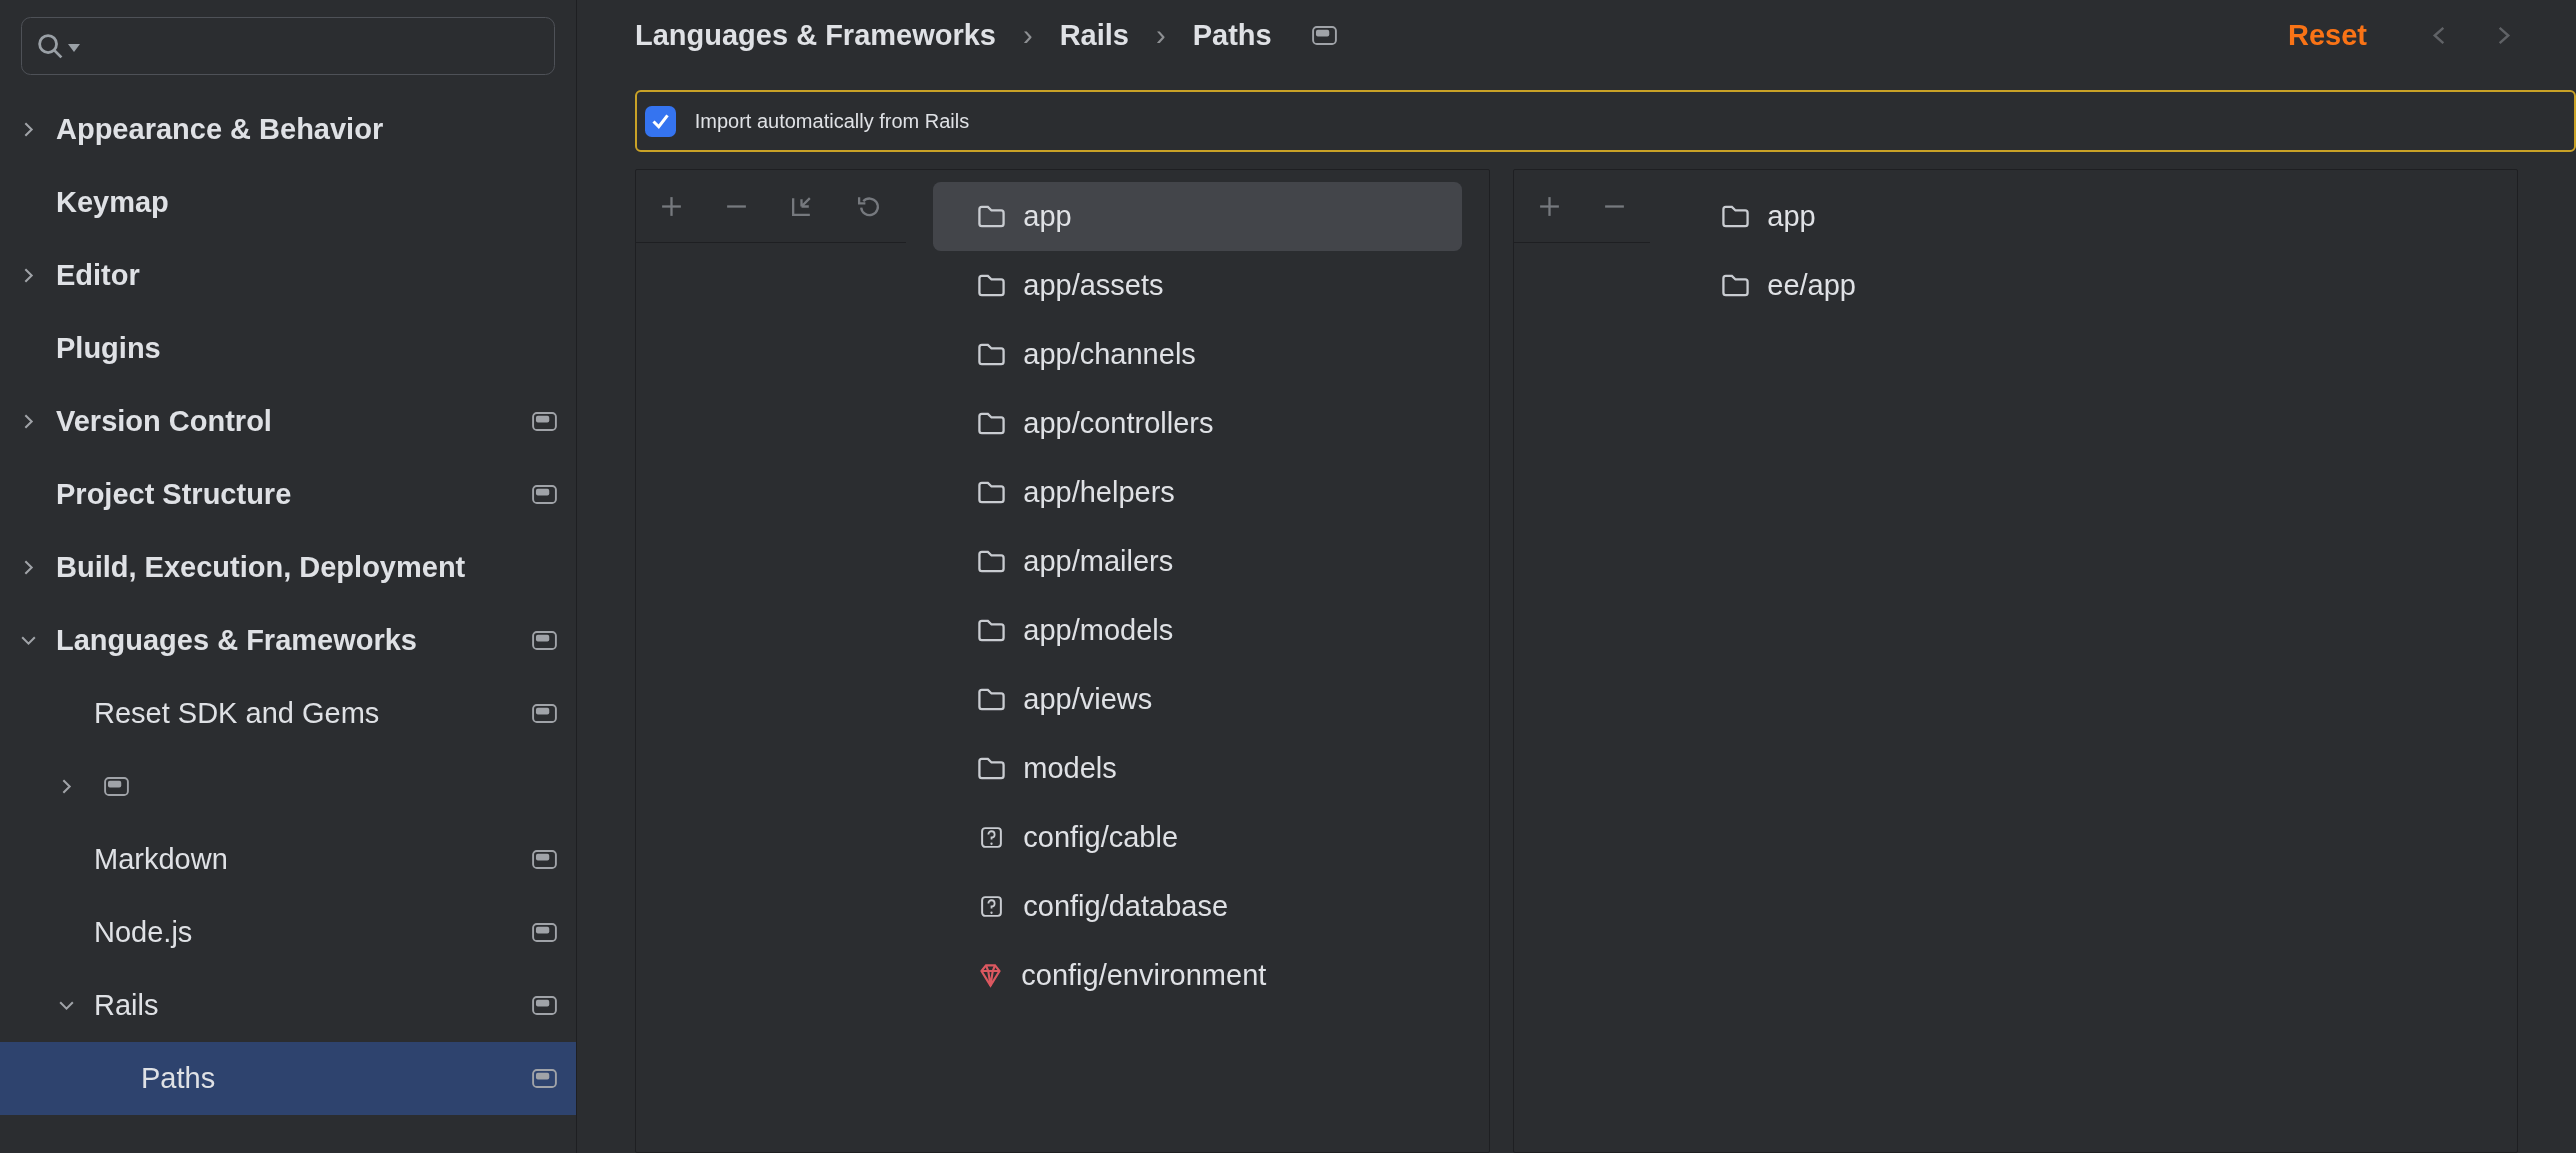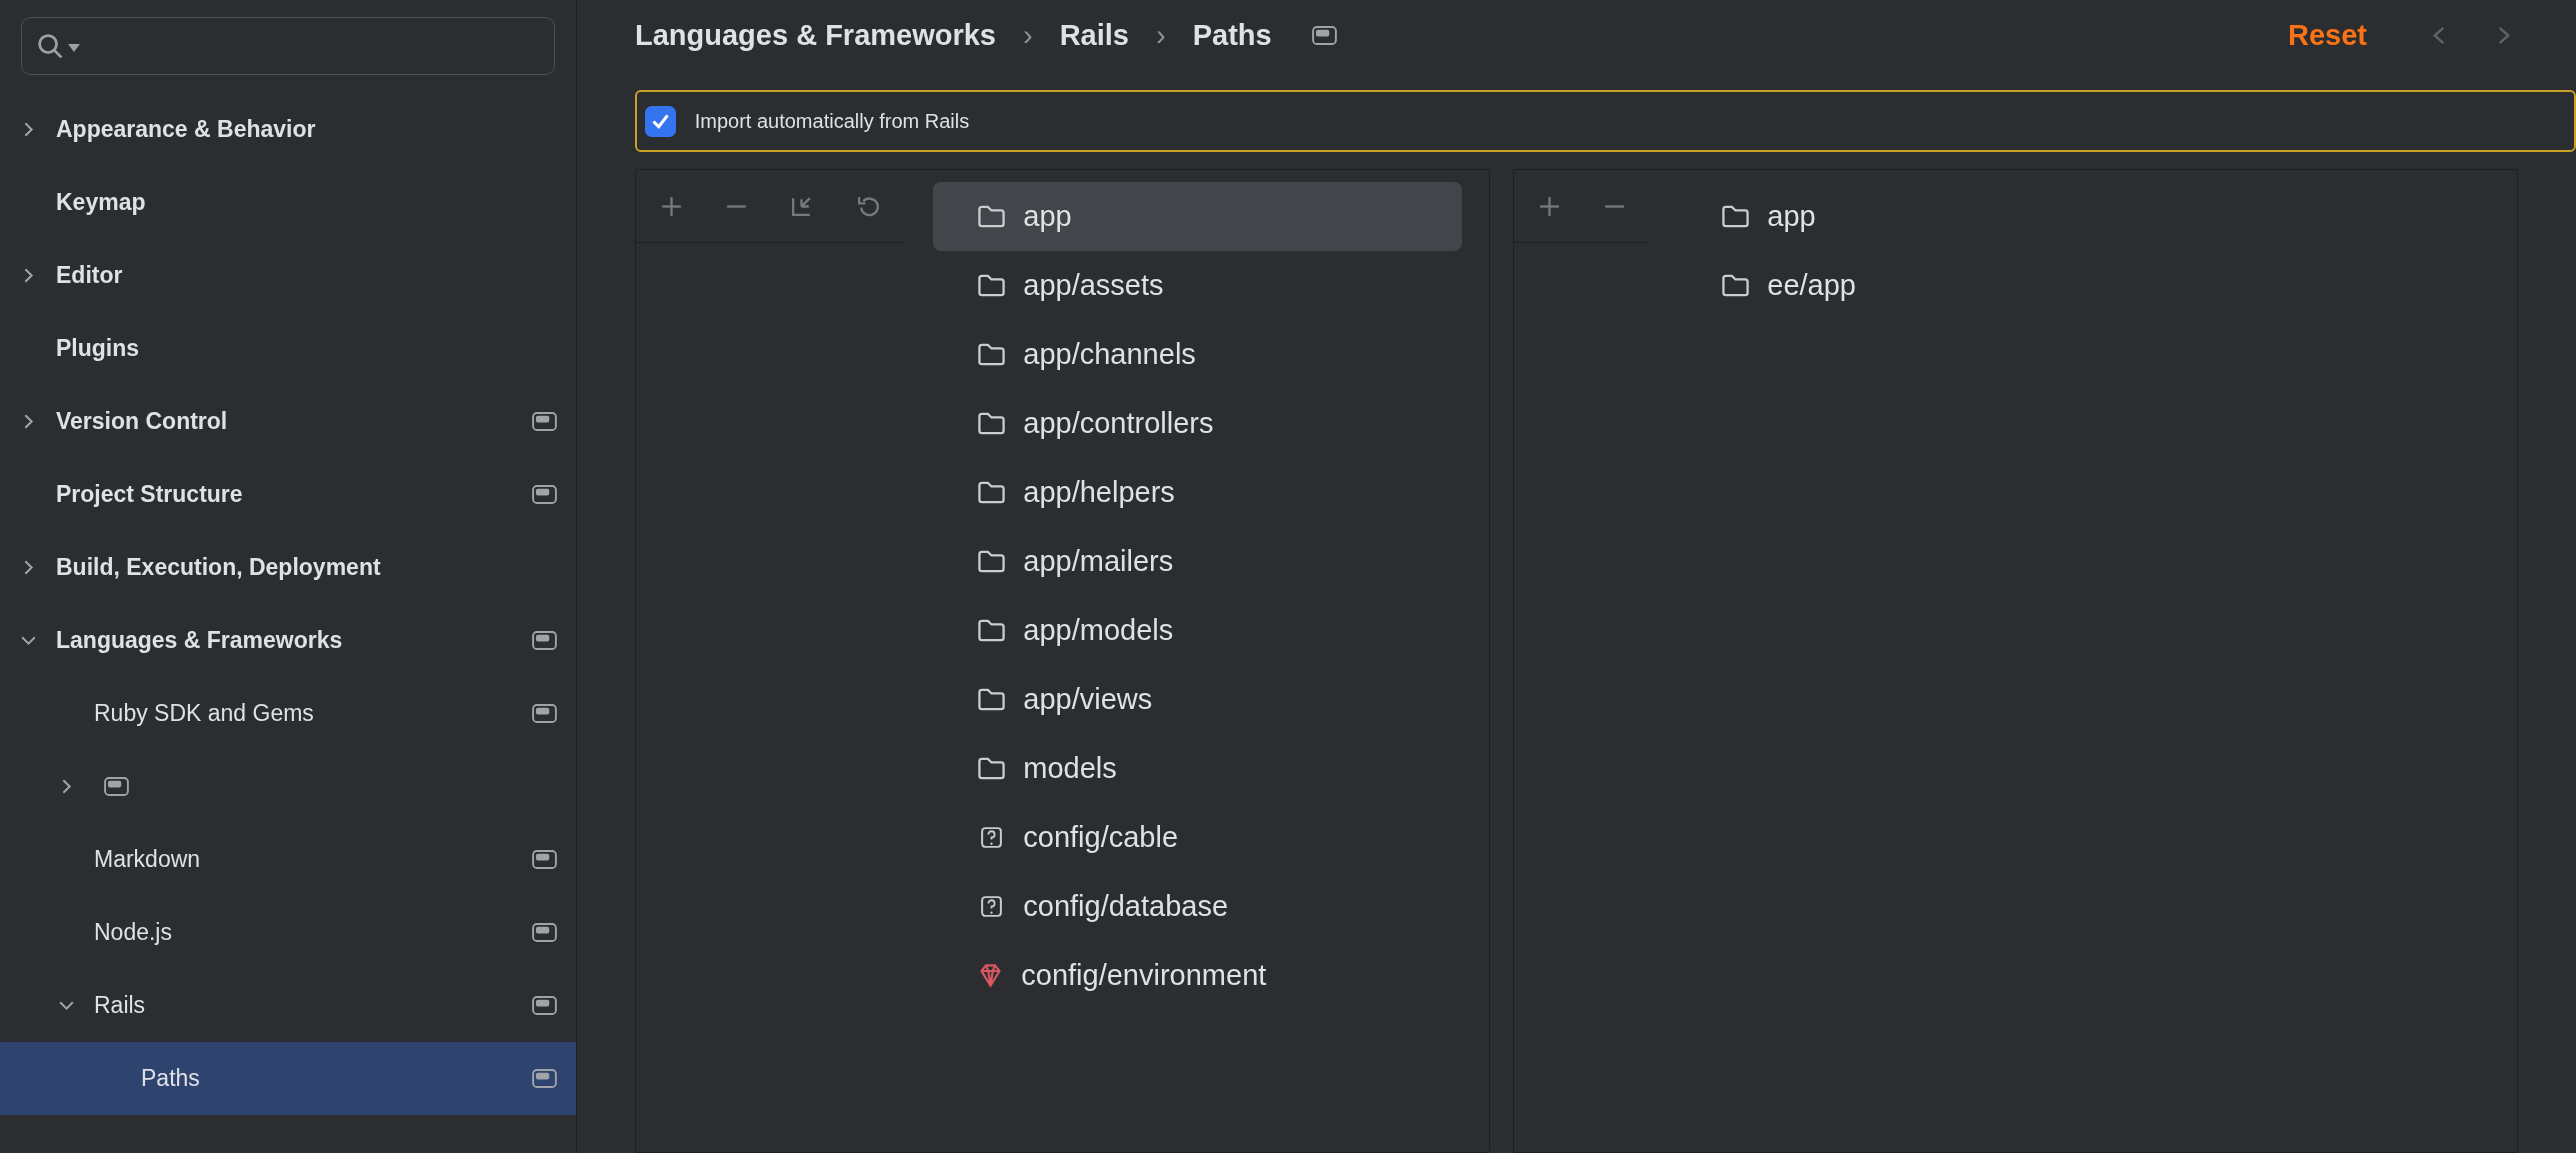--- a/index.html
+++ b/index.html
@@ -44,21 +44,21 @@
   }
 
   .tree { flex: 1; overflow: hidden; }
   .tree-item {
     display: flex;
     align-items: center;
     height: 73px;
     padding-right: 19px;
     cursor: default;
     font-weight: 700;
-    font-size: 23px;
+    font-size: 29px;
   }
   .tree-item .chev-slot {
     width: 56px;
     display: flex;
     justify-content: center;
     align-items: center;
   }
   .tree-item .label { flex: 1; white-space: nowrap; overflow: hidden; }
   .tree-item .win-icon {
     width: 25px; height: 19px;
@@ -239,21 +239,21 @@
         <span class="label">Languages &amp; Frameworks</span>
         <span>
           <svg class="win-icon" viewBox="0 0 26 20" width="25" height="19">
             <rect x="1" y="1" width="24" height="18" rx="4" fill="none" stroke="#a0a3a8" stroke-width="2"></rect>
             <rect x="4" y="4" width="14" height="7" rx="2" fill="#a0a3a8"></rect>
           </svg>
         </span>
       </div>
       <div class="tree-item depth1">
         <span class="chev-slot"></span>
-        <span class="label">Ruby SDK and Gems</span>
+        <span class="label">Reset SDK and Gems</span>
         <span>
           <svg class="win-icon" viewBox="0 0 26 20" width="25" height="19">
             <rect x="1" y="1" width="24" height="18" rx="4" fill="none" stroke="#a0a3a8" stroke-width="2"></rect>
             <rect x="4" y="4" width="14" height="7" rx="2" fill="#a0a3a8"></rect>
           </svg>
         </span>
       </div>
       <div class="tree-item depth1">
         <span class="chev-slot">
           <svg class="chev" viewBox="0 0 24 24" fill="none" stroke="#a0a3a8" stroke-width="2.6">

